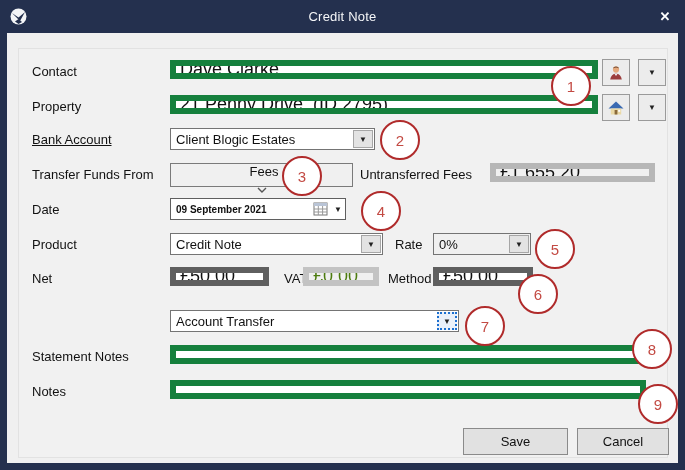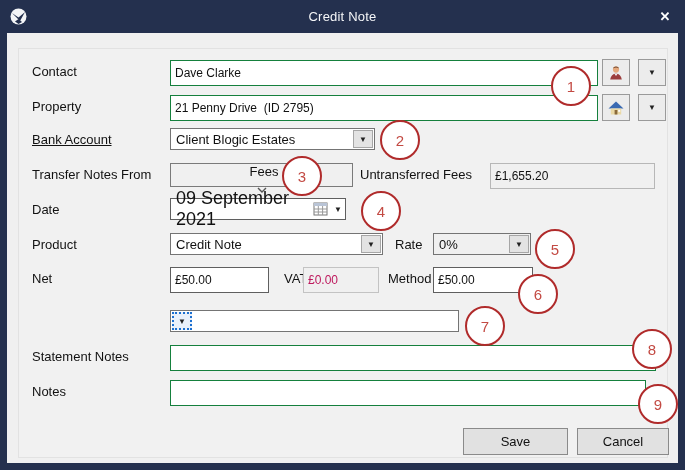--- a/index.html
+++ b/index.html
@@ -30,27 +30,27 @@
     background:#f0f0f0;
   }
   .panel {
     position:absolute; left:11px; top:15px; width:650px; height:410px;
     background:#f1f1f1; border:1px solid #e2e2e2;
   }
 
   .lbl { position:absolute; font-size:13px; color:#121212; white-space:nowrap; }
 
   .tb {
-    position:absolute; height:26px; background:#fff;
-    border:1px solid #15803d; font-size:12px; color:#111;
+    position:absolute; height:19px; background:#fff;
+    border:6px solid #15803d; font-size:18px; color:#111;
     padding:0 4px; font-family:"Liberation Sans", sans-serif;
   }
   .tb.dark { border-color:#5f5f5f; }
   .tb.ro { background:#f0f0f0; border-color:#b7b7b7; }
-  .tb.disabled { background:#f0f0f0; border-color:#c3c3c3; color:#be185d; }
+  .tb.disabled { background:#f0f0f0; border-color:#c3c3c3; color:#4d7c0f; }
 
   .combo {
     position:absolute; height:22px; background:#fff; border:1px solid #747474;
     display:flex; align-items:center;
   }
   .combo .ctext { flex:1; font-size:13px; color:#111; padding-left:5px; white-space:nowrap; overflow:hidden; }
   .ddbtn {
     width:20px; align-self:stretch; background:#e3e3e3;
     border:1px solid #a6a6a6; margin:1px;
     display:flex; align-items:center; justify-content:center;
@@ -68,21 +68,21 @@
   .sqbtn {
     position:absolute; width:28px; height:27px; background:#ececec;
     border:1px solid #9a9a9a; display:flex; align-items:center; justify-content:center;
     cursor:pointer; font-size:8px; color:#222;
   }
 
   .datebox {
     position:absolute; height:22px; background:#fff; border:1px solid #5f5f5f;
     display:flex; align-items:center;
   }
-  .datebox .ctext { flex:1; font-size:18px; color:#111; padding-left:5px; }
+  .datebox .ctext { flex:1; font-size:10px; color:#111; padding-left:5px;font-weight:bold; }
   .datebox .cal { width:16px; height:14px; margin-right:2px; }
   .datebox .arrow { font-size:8px; color:#222; width:14px; text-align:center; cursor:pointer; }
 
   .btn {
     position:absolute; height:27px; background:#e1e1e1; border:1px solid #8a8a8a;
     font-size:13px; color:#111; display:flex; align-items:center; justify-content:center;
     cursor:pointer; font-family:"Liberation Sans", sans-serif;
   }
 
   .badge {
@@ -146,21 +146,21 @@
     <div class="sqbtn" style="left:631px; top:61px;">
       <span>▼</span>
     </div>
 
     <div class="lbl" style="left:25px; top:99px;text-decoration:underline;">Bank Account</div>
     <div class="combo" style="left:163px; top:95px; width:205px;">
       <span class="ctext">Client Blogic Estates</span>
       <span class="ddbtn">▼</span>
     </div>
 
-    <div class="lbl" style="left:25px; top:134px;">Transfer Notes From</div>
+    <div class="lbl" style="left:25px; top:134px;">Transfer Funds From</div>
     <div class="flatcombo" style="left:163px; top:130px; width:183px;flex-direction:column;">
       <span class="ctext">Fees</span>
       <span class="chev">
         <svg width="10" height="6" viewBox="0 0 10 6">
             <polyline points="1,1 5,5 9,1" fill="none" stroke="#555" stroke-width="1.4"></polyline>
           </svg>
       </span>
     </div>
     <div class="lbl" style="left:353px; top:134px;">Untransferred Fees</div>
     <input class="tb ro" style="left: 483px; top: 130px; width: 165px;" readonly="" value="£1,655.20">
@@ -191,20 +191,21 @@
     </div>
 
     <div class="lbl" style="left:25px; top:238px;">Net</div>
     <input class="tb dark" style="left: 163px; top: 234px; width: 99px;" value="£50.00">
     <div class="lbl" style="left:277px; top:238px;">VAT</div>
     <input class="tb disabled" style="left: 296px; top: 234px; width: 76px;" disabled="" value="£0.00">
     <div class="lbl" style="left:381px; top:238px;">Method</div>
     <input class="tb dark" style="left: 426px; top: 234px; width: 100px;" value="£50.00">
 
     <div class="combo" style="left:163px; top:277px; width:289px;">
+      <span class="ctext">Account Transfer</span>
       <span class="ddbtn focus-blue">▼</span>
     </div>
 
     <div class="lbl" style="left:25px; top:316px;">Statement Notes</div>
     <input class="tb" style="left: 163px; top: 312px; width: 486px;" value="">
 
     <div class="lbl" style="left:25px; top:351px;">Notes</div>
     <input class="tb" style="left: 163px; top: 347px; width: 476px;" value="">
 
     <button class="btn" style="left:570px; top:395px; width:92px;">Cancel</button>

